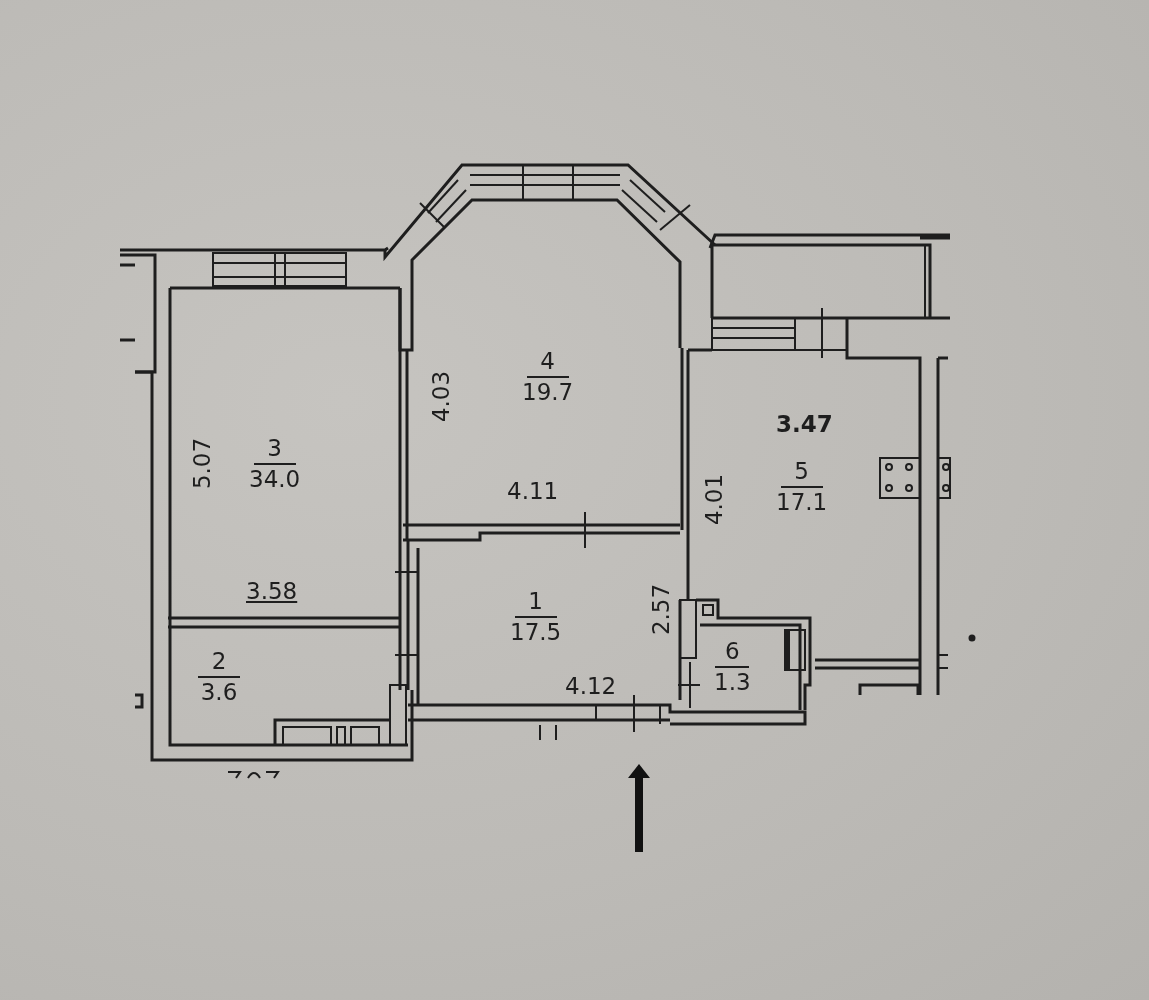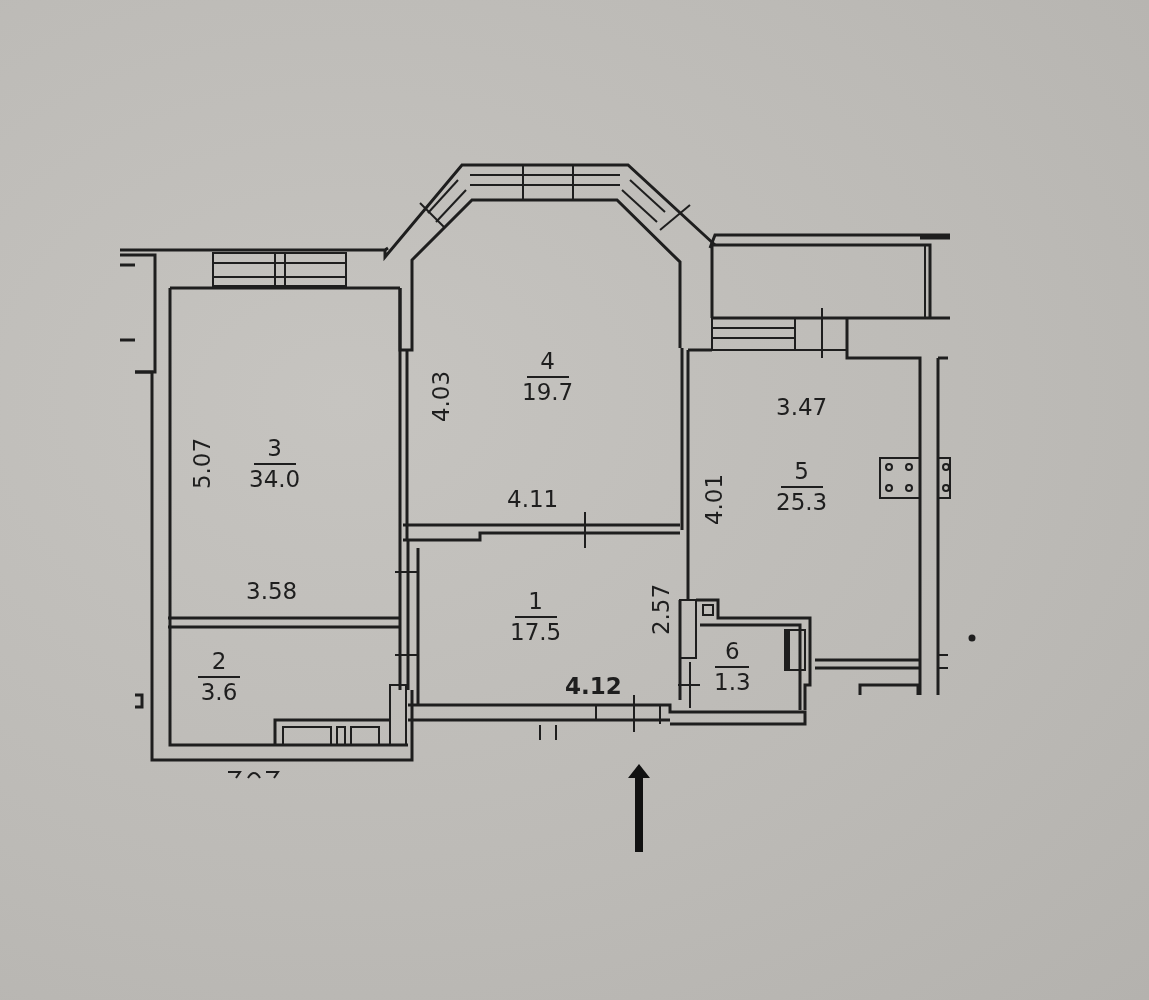--- a/index.html
+++ b/index.html
@@ -160,45 +160,45 @@
 <svg width="30" height="90" viewBox="0 0 30 90" style="position:absolute;left:624px;top:764px;">
   <polygon points="15,0 26,14 4,14" fill="#111"></polygon>
   <rect x="11" y="12" width="8" height="76" fill="#111"></rect>
 </svg>
 
 <div class="room-frac" style="left:249px;top:437px;">
   <span>3</span>
   <div class="bar"></div>
   <span>34.0</span>
 </div>
-<div class="lbl" style="left:246px;top:580px;">3.58</div>
+<div class="lbl" style="left:246px;top:580px;text-decoration:underline;">3.58</div>
 <div class="lbl vert" style="left:177px;top:452px;">5.07</div>
 
 <div class="room-frac" style="left:522px;top:350px;">
   <span>4</span>
   <div class="bar"></div>
   <span>19.7</span>
 </div>
-<div class="lbl" style="left:507px;top:480px;margin-top:8px;">4.11</div>
+<div class="lbl" style="left:507px;top:480px;">4.11</div>
 <div class="lbl vert" style="left:416px;top:385px;">4.03</div>
 
-<div class="lbl" style="left:776px;top:396px;">3.47</div>
+<div class="lbl" style="left:776px;top:413px;font-weight:bold;">3.47</div>
 <div class="room-frac" style="left:776px;top:460px;">
   <span>5</span>
   <div class="bar"></div>
-  <span>25.3</span>
+  <span>17.1</span>
 </div>
 <div class="lbl vert" style="left:689px;top:488px;">4.01</div>
 
 <div class="room-frac" style="left:510px;top:590px;">
   <span>1</span>
   <div class="bar"></div>
   <span>17.5</span>
 </div>
-<div class="lbl" style="left:565px;top:675px;font-weight:bold;">4.12</div>
+<div class="lbl" style="left:565px;top:675px;">4.12</div>
 <div class="lbl vert" style="left:636px;top:598px;">2.57</div>
 
 <div class="room-frac" style="left:198px;top:650px;">
   <span>2</span>
   <div class="bar"></div>
   <span>3.6</span>
 </div>
 
 <div class="room-frac" style="left:714px;top:640px;">
   <span>6</span>

